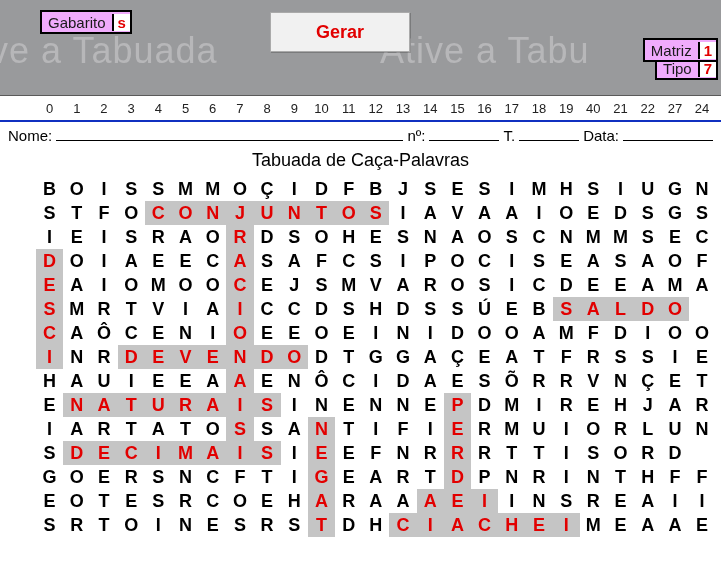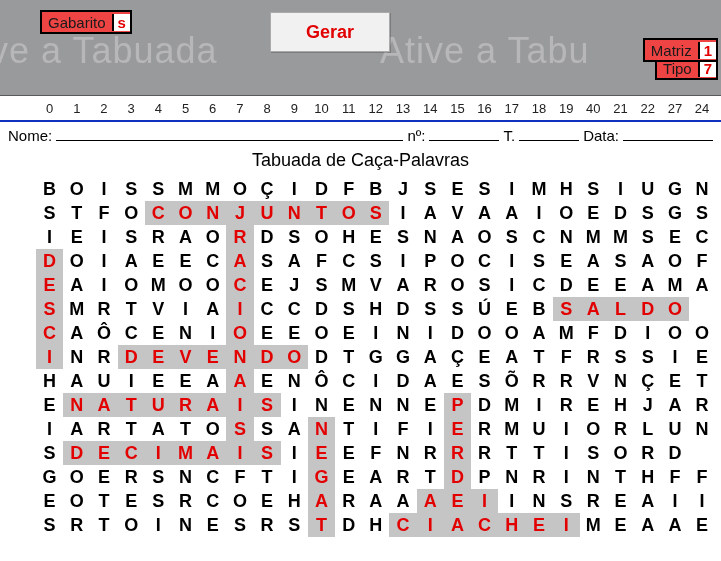--- a/index.html
+++ b/index.html
@@ -27,21 +27,21 @@
     white-space: nowrap;
     pointer-events: none;
   }
   .wm1 { left: -30px; top: 30px; }
   .wm2 { left: 380px; top: 30px; }
   .field-box {
     position: absolute;
     display: flex;
     align-items: center;
     border: 2px solid #000;
-    background: #ef4444;
+    background: #f0abfc;
     height: 24px;
   }
   .field-box .flabel {
     padding: 0 6px;
     font-size: 15px;
   }
   .field-box .fval {
     border-left: 2px solid #000;
     padding: 0 4px;
     color: #e20000;
@@ -49,21 +49,21 @@
     font-size: 15px;
     min-width: 14px;
     background: #fff;
   }
   .f-gabarito { left: 40px; top: 10px; }
   .f-tipo     { right: 3px; top: 18px; margin-top: 38px; }
   .f-matriz   { right: 3px; top: 38px; margin-left: 20px; }
   .btn-gerar {
     position: absolute;
     left: 270px; top: 12px;
-    width: 120px; height: 40px;
+    width: 140px; height: 40px;
     background: #f1f1f1;
     border: 1px solid #aaa;
     color: #e20000;
     font-weight: bold;
     font-size: 18px;
     box-shadow: 1px 1px 0 rgba(0,0,0,.2);
     cursor: pointer;
   }
   .scale-row {
     height: 24px;

